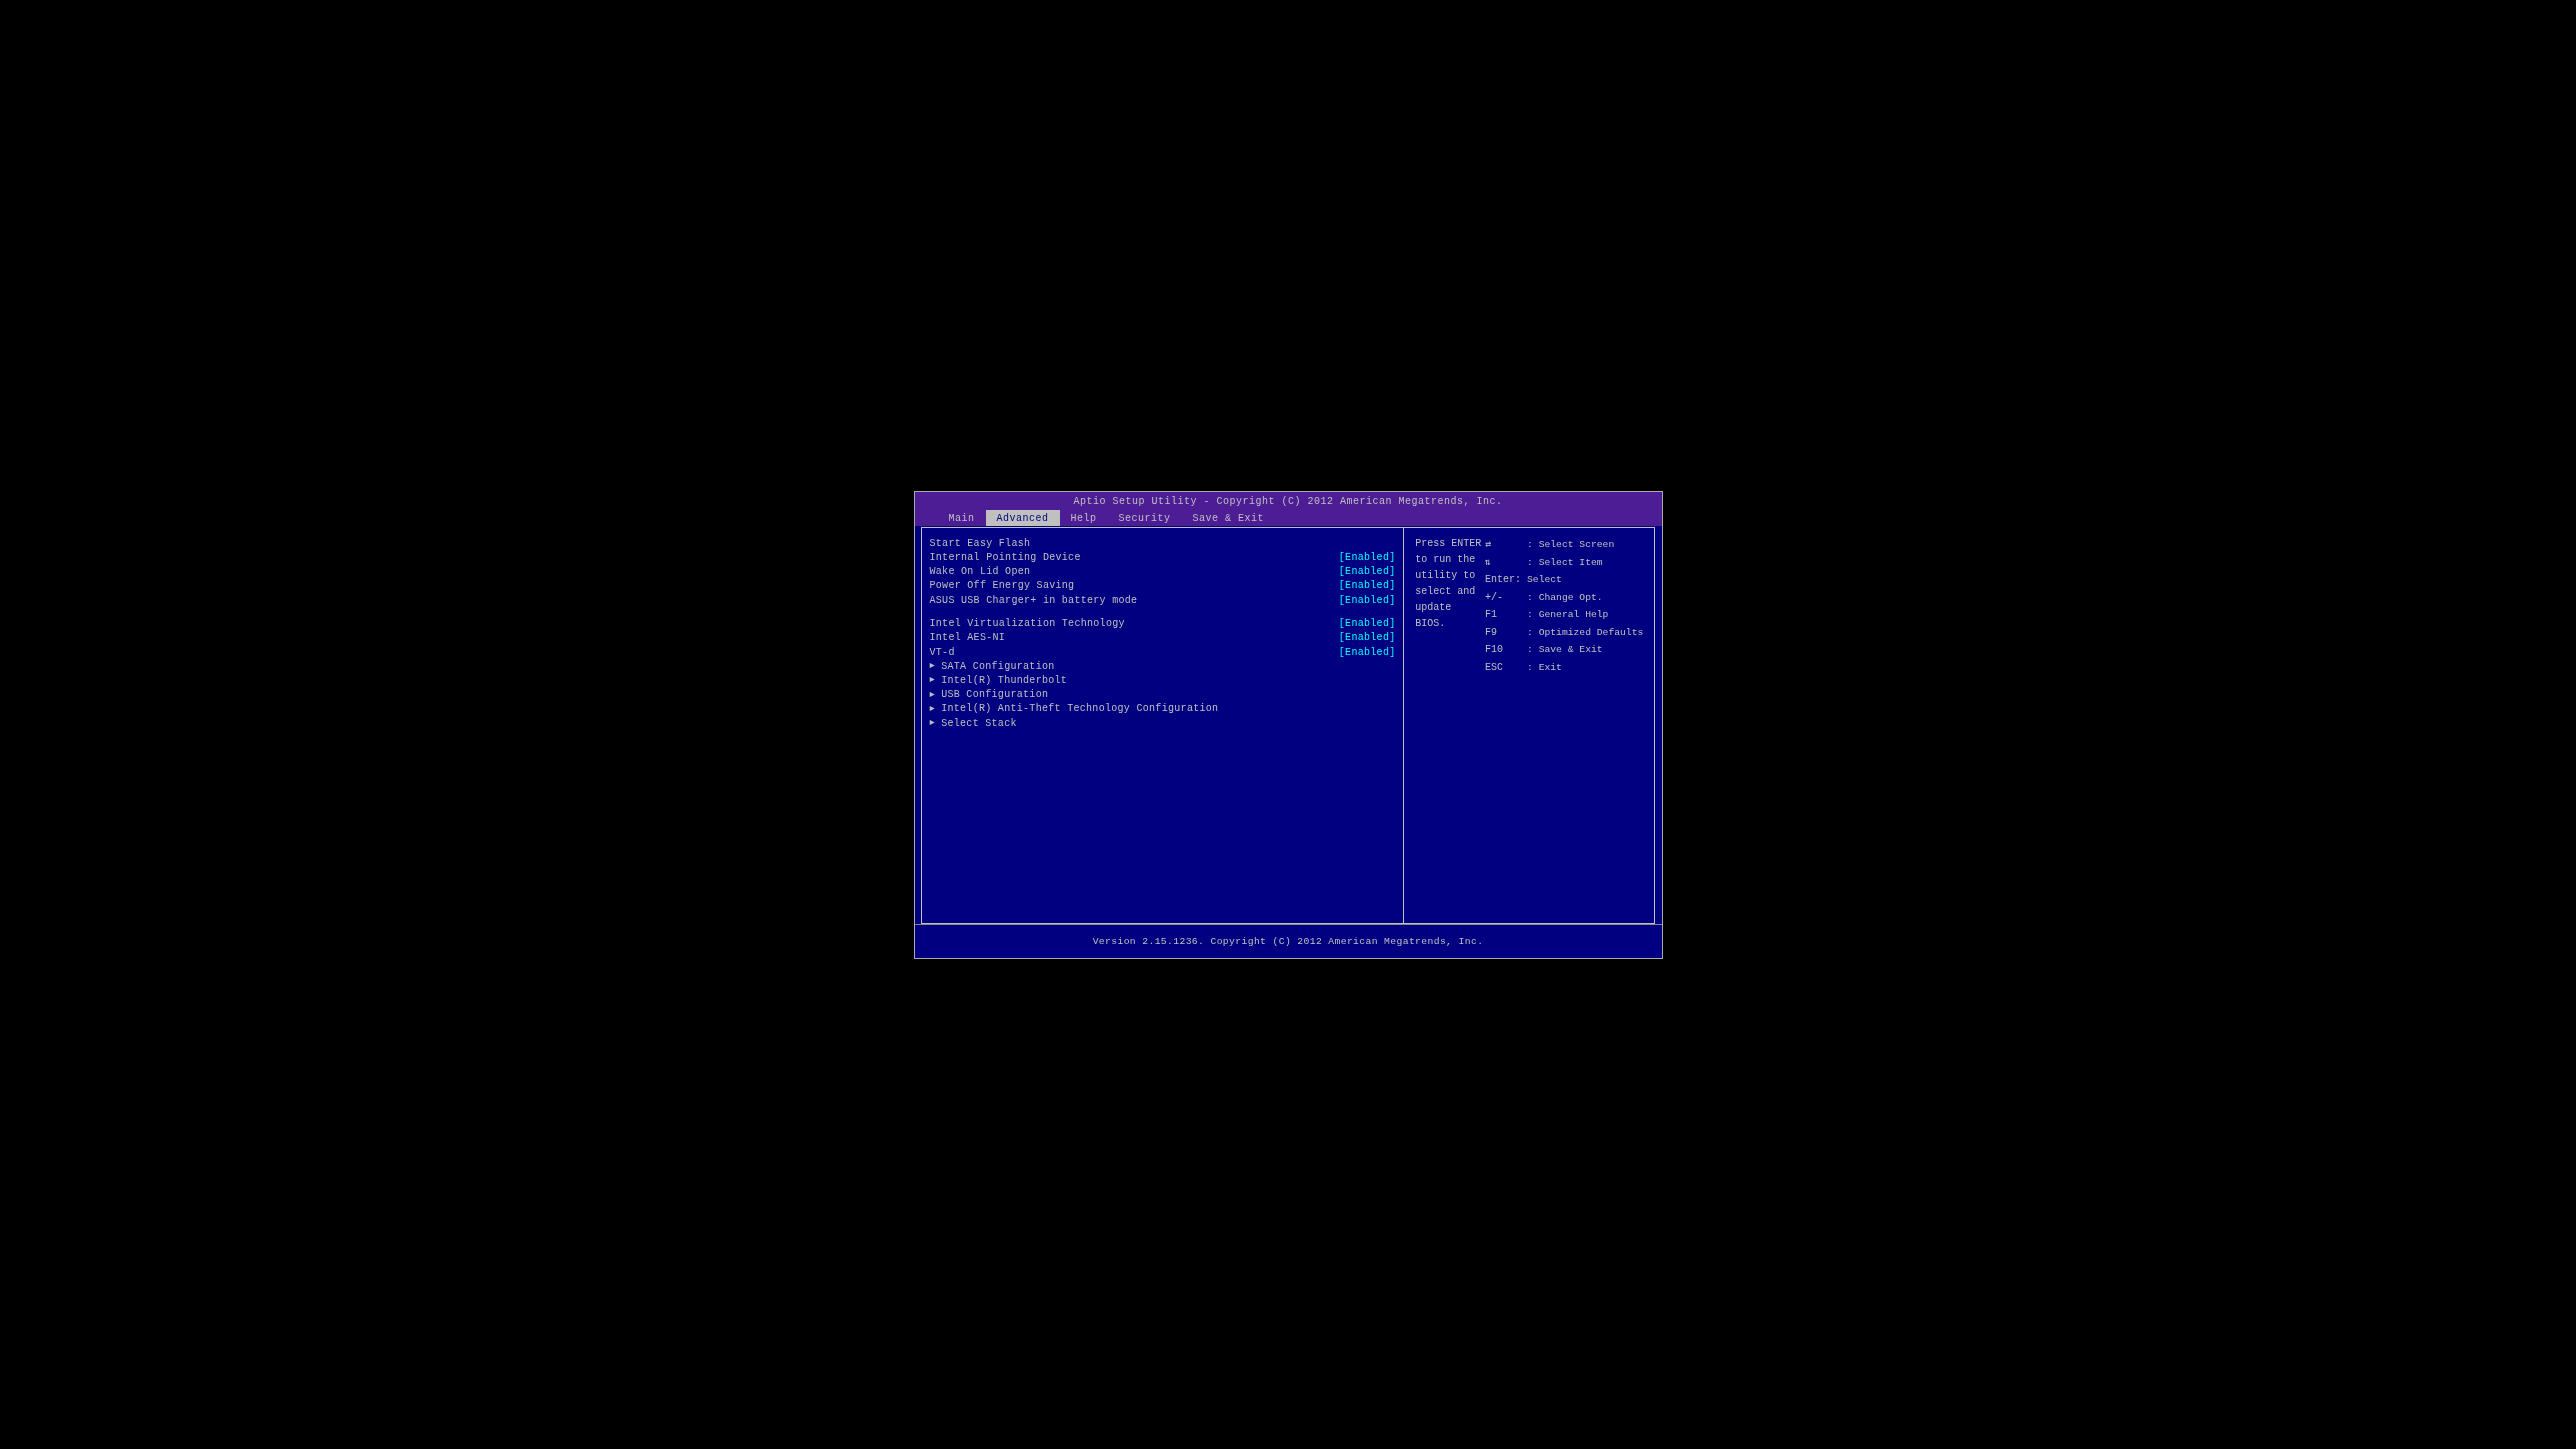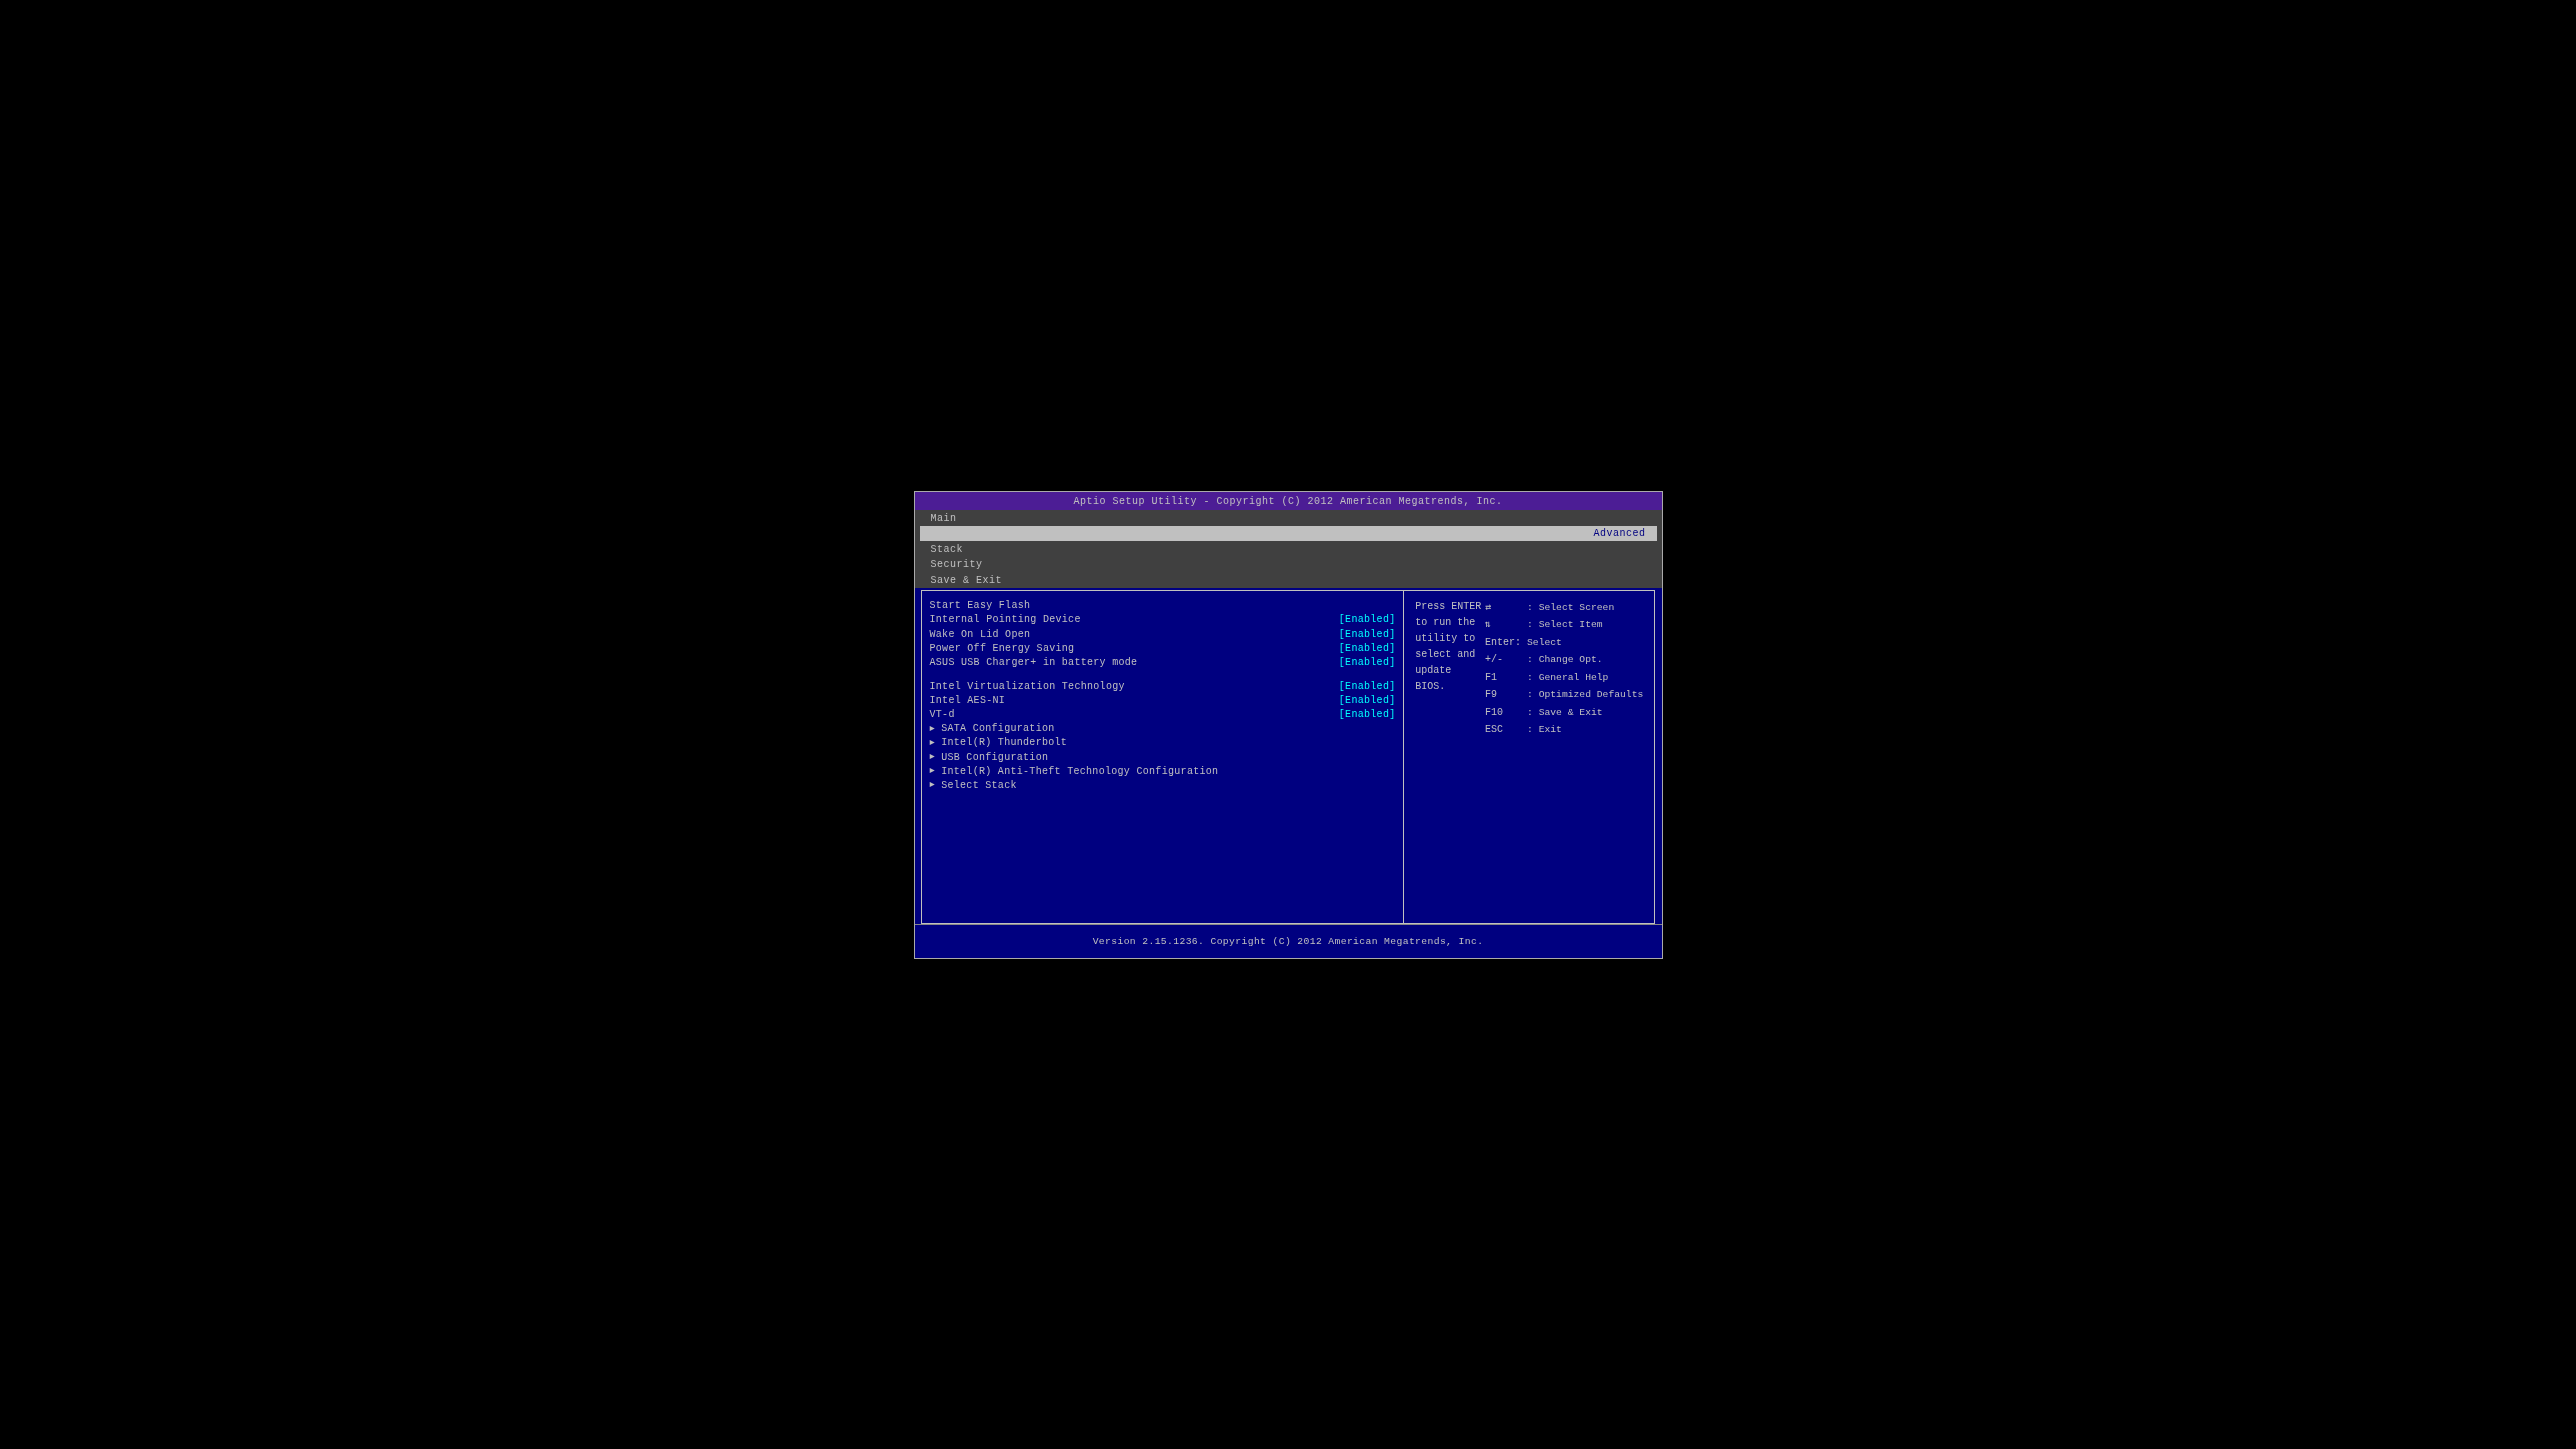--- a/index.html
+++ b/index.html
@@ -33,24 +33,24 @@
       background-color: #4c1d95;
       color: #c0c0c0;
       text-align: center;
       padding: 4.7px 0 3.1px 0;
       font-size: 10px;
       letter-spacing: 0.05em;
     }
 
     
     .nav-bar {
-      background-color: #404040;
-      display: flex;
-      flex-direction: column;
-      padding: 0 5px;
+      background-color: #4c1d95;
+      display: flex;
+      flex-direction: row;
+      padding: 0 23px;
       margin-bottom: 1.6px;
     }
 
     .nav-tab {
       color: #c0c0c0;
       font-size: 10px;
       padding: 2.3px 11px;
       cursor: pointer;
       letter-spacing: 0.05em;
     }
@@ -171,21 +171,21 @@
 
 <div class="bios-screen">
 
   <div class="title-bar">
     <span>Aptio Setup Utility - Copyright (C) 2012 American Megatrends, Inc.</span>
   </div>
 
   <div class="nav-bar">
     <div class="nav-tab">Main</div>
     <div class="nav-tab active">Advanced</div>
-    <div class="nav-tab">Stack</div>
+    <div class="nav-tab">Help</div>
     <div class="nav-tab">Security</div>
     <div class="nav-tab">Save &amp; Exit</div>
   </div>
 
   <div class="content-area">
 
     <div class="left-panel">
 
       <div class="menu-item">
         <span class="item-label">Start Easy Flash</span>

